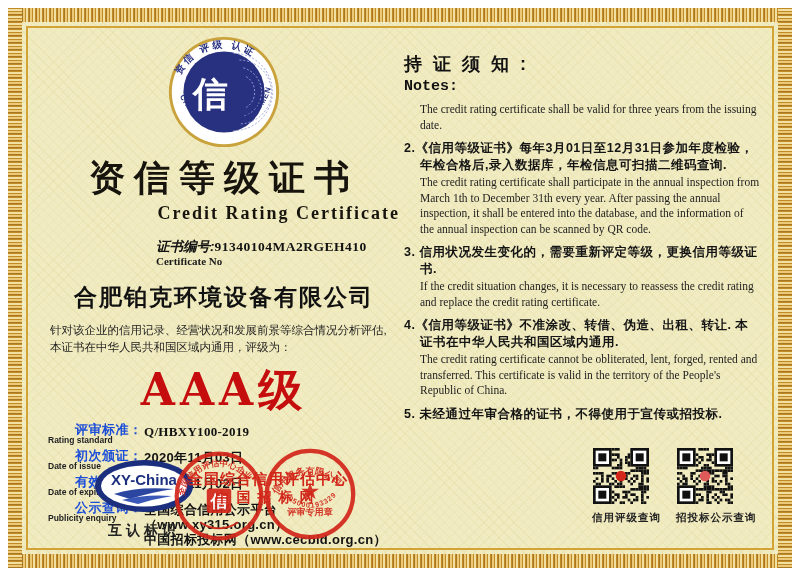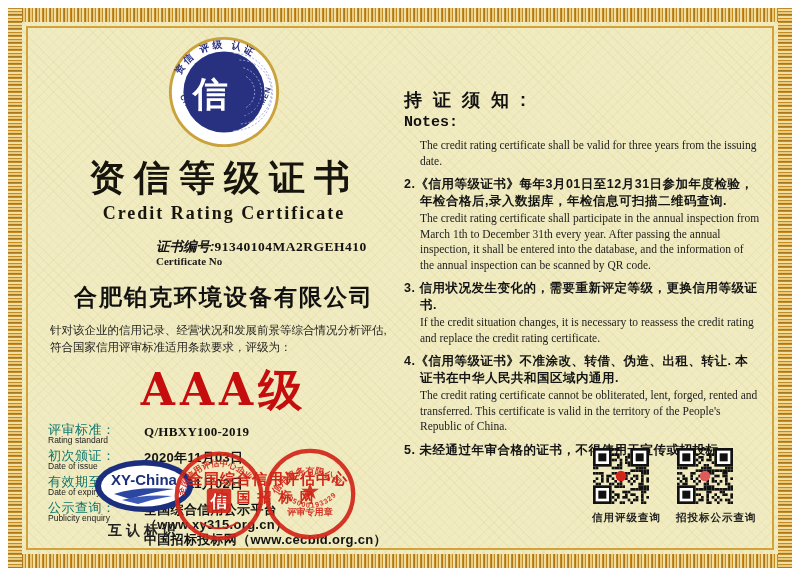--- a/index.html
+++ b/index.html
@@ -15,37 +15,37 @@
     background-image:repeating-linear-gradient(0deg,#a9771f 0 1px,#ecc979 1px 3px,#c08b27 3px 4px,#f2e0a2 4px 6px,#c08b27 6px 7px);}
   .band.top{top:8px;} .band.bottom{bottom:8px;}
   .band.left{left:8px;} .band.right{right:8px;}
   .innerline{position:absolute;inset:26px;border:2px solid #d4a336;pointer-events:none;}
   .serif{font-family:"Liberation Serif","DejaVu Serif",serif;}
 
   
   .leftcol{position:absolute;left:48px;top:34px;width:352px;}
   .emblem{display:block;margin:0 auto;}
   .title-zh{margin:4px 0 0 0;text-align:center;font-size:36px;font-weight:900;letter-spacing:9px;color:#17140e;font-family:"DejaVu Serif","Liberation Serif",serif;}
-  .title-en{text-align:center;font-size:18px;font-weight:bold;letter-spacing:2px;color:#17140e;margin-top:0px;}
+  .title-en{text-align:right;font-size:18px;font-weight:bold;letter-spacing:2px;color:#17140e;margin-top:0px;}
   .certno{margin:14px 0 0 108px;line-height:15px;}
   .certno .zh{font-weight:bold;font-size:13.5px;color:#121212;font-style:italic;}
   .certno .no{font-weight:bold;font-size:13.5px;color:#121212;letter-spacing:.5px;}
   .certno .en{font-size:11px;color:#1a1a1a;font-weight:bold;}
   .company{margin-top:13px;text-align:center;font-size:23px;font-weight:900;letter-spacing:2px;color:#111;}
   .para{margin:9px auto 0 auto;width:348px;font-size:11.5px;line-height:16.5px;color:#1d1d1d;text-align:left;}
   .rating{margin:6px 0 4px 0;text-align:center;font-size:44px;font-weight:900;letter-spacing:5px;color:#c60d0e;font-family:"DejaVu Serif","Liberation Serif",serif;}
   .fields{margin-top:2px;}
   .frow{display:flex;margin-bottom:4px;}
   .flabel{width:96px;flex:none;line-height:11px;}
-  .flabel .zh{font-weight:400;font-size:13px;color:#0f766e;letter-spacing:.5px;}
-  .flabel .en{font-size:8.5px;font-weight:normal;color:#222;}
+  .flabel .zh{font-weight:700;font-size:13px;color:#1d4ed8;letter-spacing:.5px;margin-left:27px;}
+  .flabel .en{font-size:8.5px;font-weight:bold;color:#222;}
   .fvalue{font-weight:900;font-size:13px;color:#121212;line-height:15px;letter-spacing:.3px;}
 
   
-  .rightcol{position:absolute;left:404px;top:52px;width:356px;margin-top:36px;}
+  .rightcol{position:absolute;left:404px;top:52px;width:356px;}
   .notes-h{font-size:18px;font-weight:900;letter-spacing:3px;color:#111;}
   .notes-sub{font-size:15px;font-weight:bold;color:#111;margin-top:2px;font-family:Liberation Mono, monospace;}
   .note{margin-top:7px;}
   .note .zh{font-weight:900;font-size:12.5px;line-height:17px;color:#141414;padding-left:16px;text-indent:-16px;letter-spacing:.5px;}
   .note .en{font-size:11.5px;line-height:15.5px;color:#1d1d1d;padding-left:16px;font-family:"Liberation Serif","DejaVu Serif",serif;margin-top:1px;}
 
   
   .xy{position:absolute;left:86px;top:458px;width:116px;text-align:center;}
   .xy-label{margin-top:2px;font-weight:900;font-size:14px;letter-spacing:4px;color:#222;}
   .seal{position:absolute;opacity:.92;}
@@ -93,21 +93,21 @@
 
     <div class="title-zh">资信等级证书</div>
     <div class="title-en serif">Credit Rating Certificate</div>
 
     <div class="certno">
       <span class="zh">证书编号:</span><span class="no serif">91340104MA2RGEH410</span>
       <div class="en serif">Certificate  No</div>
     </div>
 
     <div class="company">合肥铂克环境设备有限公司</div>
-    <div class="para">针对该企业的信用记录、经营状况和发展前景等综合情况分析评估, 符合国家信用评审标准适用条款要求，评级为：</div>
+    <div class="para">针对该企业的信用记录、经营状况和发展前景等综合情况分析评估, 本证书在中华人民共和国区域内通用，评级为：</div>
     <div class="rating">AAA级</div>
 
     <div class="fields">
       <div class="frow">
         <div class="flabel">
           <div class="zh">评审标准：</div>
           <div class="en">Rating standard</div>
         </div>
         <div class="fvalue serif">Q/HBXY100-2019</div>
       </div>

